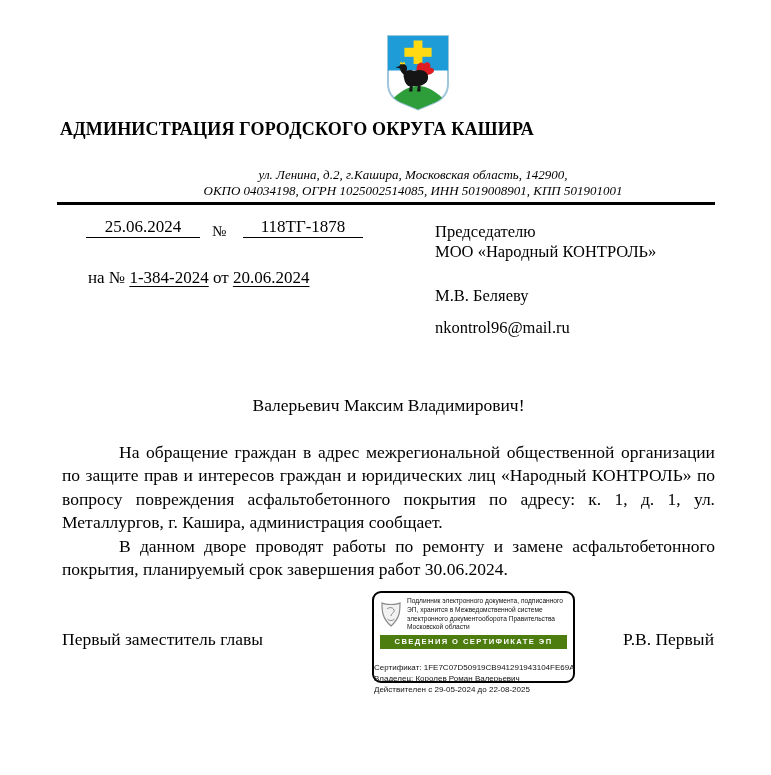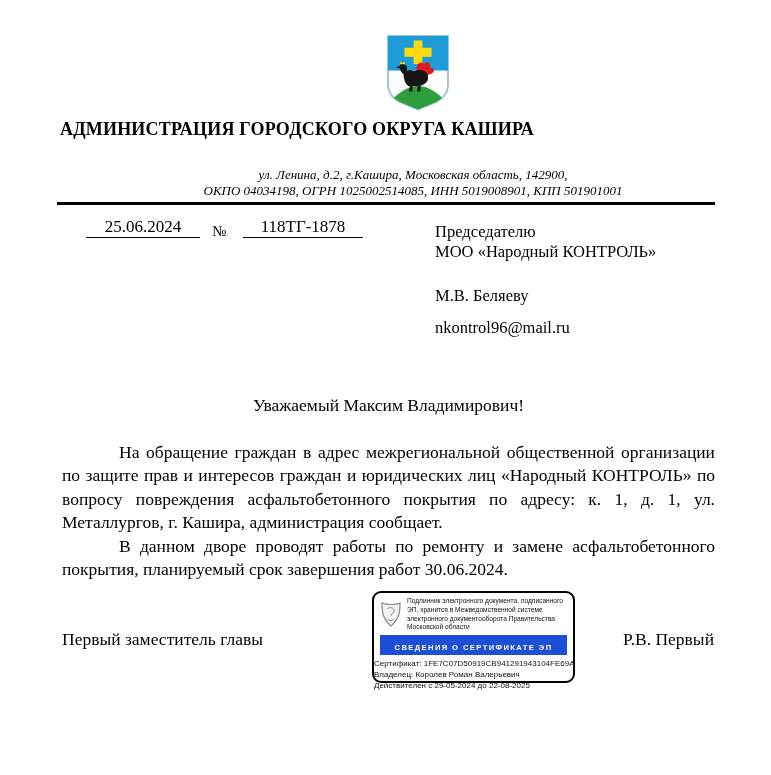--- a/index.html
+++ b/index.html
@@ -42,22 +42,22 @@
   
   .stamp{
     position:absolute;left:372px;top:591px;width:203px;height:92px;
     border:2px solid #000;border-radius:9px;background:#fff;box-sizing:border-box;
     font-family:"Liberation Sans","DejaVu Sans",sans-serif;
   }
   .stamp-head{display:flex;align-items:center;gap:5px;padding:4px 5px 1px 6px;}
   .stamp-emblem{flex:0 0 auto;width:22px;height:27px;}
   .stamp-statement{font-size:6.6px;line-height:8.8px;width:160px;color:#111;}
   .stamp-bar{
-    margin:2px 6px 3px 6px;background:#1d4ed8;color:#fff;text-align:center;
-    font-size:7.6px;font-weight:bold;letter-spacing:1.4px;padding:8px 0 3px 0;
+    margin:2px 6px 13px 6px;background:#4d7c0f;color:#fff;text-align:center;
+    font-size:7.6px;font-weight:bold;letter-spacing:1.4px;padding:2px 0 3px 0;
   }
   .stamp-info{padding:0 0;font-size:8px;line-height:11px;color:#111;white-space:nowrap;}
 </style>
 </head>
 <body>
 
 <div class="page">
 
   <svg class="arms" viewBox="0 0 64 78" xmlns="http://www.w3.org/2000/svg" aria-hidden="true">
     <defs>
@@ -91,30 +91,36 @@
     <div>ул. Ленина, д.2, г.Кашира, Московская область, 142900,</div>
     <div>ОКПО 04034198, ОГРН 1025002514085, ИНН 5019008901, КПП 501901001</div>
   </div>
 
   <div class="rule"></div>
 
   <div class="field f-date">25.06.2024</div>
   <div class="f-numlabel">№</div>
   <div class="field f-num">118ТГ-1878</div>
 
+  <div class="ref-line">
+    <span>на №</span>
+    <span class="u">1-384-2024</span>
+    <span>от</span>
+    <span class="u">20.06.2024</span>
+  </div>
 
   <div class="recipient">
     <div>Председателю</div>
     <div>МОО «Народный КОНТРОЛЬ»</div>
     <div class="r-name">М.В. Беляеву</div>
     <div class="r-email">nkontrol96@mail.ru</div>
   </div>
 
   <div class="letter-body">
-    <div class="salutation">Уважаемый Максим Владимирович!</div>
+    <div class="salutation">Валерьевич Максим Владимирович!</div>
     <p>На обращение граждан в адрес межрегиональной общественной организации по защите прав и интересов граждан и юридических лиц «Народный КОНТРОЛЬ» по вопросу повреждения асфальтобетонного покрытия по адресу: к. 1, д. 1, ул. Металлургов, г. Кашира, администрация сообщает.</p>
     <p>В данном дворе проводят работы по ремонту и замене асфальтобетонного покрытия, планируемый срок завершения работ 30.06.2024.</p>
   </div>
 
   <div class="sig-position">Первый заместитель главы</div>
   <div class="sig-name">Р.В. Первый</div>
 
   <div class="stamp">
     <div class="stamp-head">
       <svg class="stamp-emblem" viewBox="0 0 22 27" xmlns="http://www.w3.org/2000/svg" aria-hidden="true">

